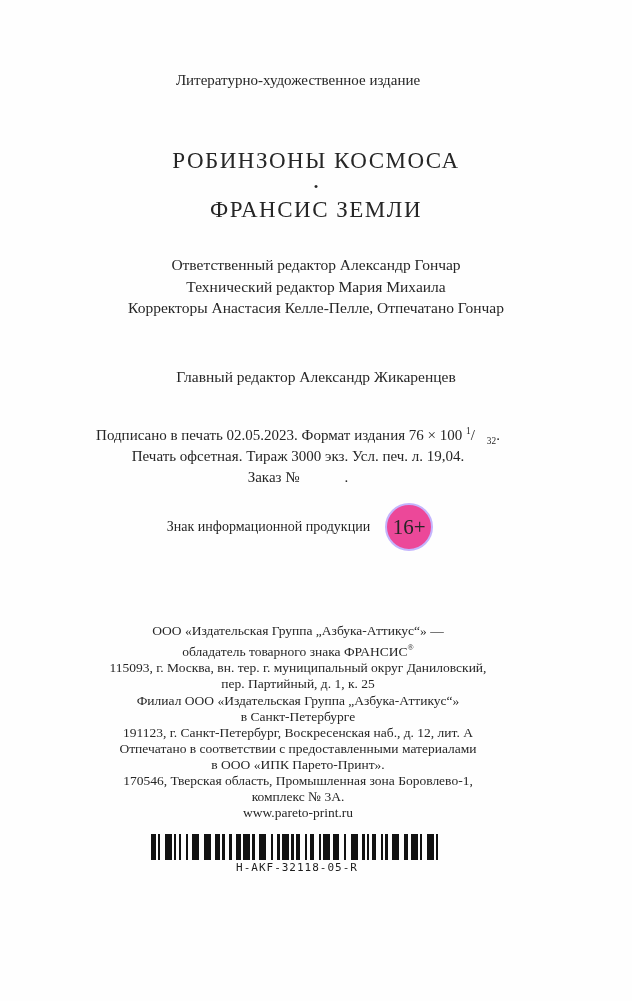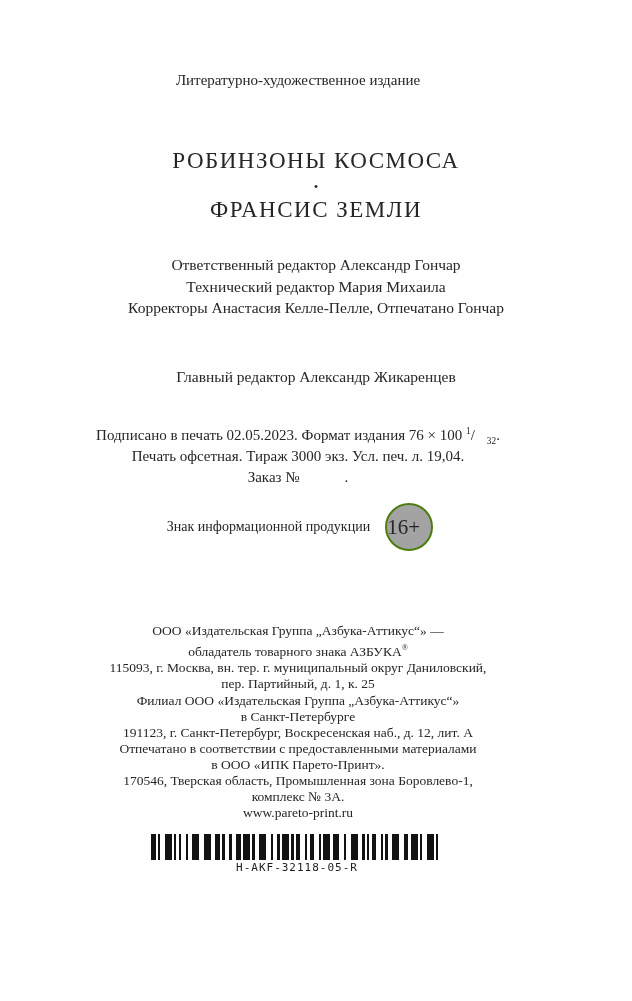--- a/index.html
+++ b/index.html
@@ -20,23 +20,23 @@
   .staff{top:254px; font-size:15.5px; line-height:21.7px;}
   .chief{top:368px; font-size:15.5px;}
   .printinfo{top:425px; font-size:15px; line-height:21px;}
   .order{white-space:pre;}
   sup{font-size:0.62em; line-height:0;}
   sub{font-size:0.62em; line-height:0;margin-left:12px;}
   .reg{font-size:0.6em; vertical-align:super;}
   .age-row{top:503px; display:flex; justify-content:center; align-items:center; transform:translateX(-16px);}
   .age-caption{font-size:14px; line-height:20px; text-align:left;}
   .age-badge{
-    width:48px; height:48px; margin-left:15px; border:2px solid #4d7c0f;
-    border-radius:50%; display:flex; align-items:center; 
-    font-size:21px; box-sizing:border-box; background:#a3a3a3;
+    width:48px; height:48px; margin-left:15px; border:2px solid #c4b5fd;
+    border-radius:50%; display:flex; align-items:center; justify-content:center;
+    font-size:21px; box-sizing:border-box; background:#ec4899;
   }
   .smallblock{font-size:13.5px;}
   .publisher{top:623px; line-height:16.5px;}
   .branch{top:693px; line-height:16px;}
   .printer{top:741px; line-height:16px;}
   .barcode-wrap{top:834px; display:flex; flex-direction:column; align-items:center; transform:translateX(-19px);}
   .bars{display:flex; align-items:stretch; height:26px;}
   .bars div{height:100%;}
   .bar{background:#121212;}
   .gap{background:transparent;}
@@ -74,21 +74,21 @@
     <div class="age-caption">
       <div>Знак информационной продукции</div>
     </div>
     <div class="age-badge">
       <span>16+</span>
     </div>
   </div>
 
   <div class="abs smallblock publisher shift">
     <div>ООО «Издательская Группа „Азбука-Аттикус“» —</div>
-    <div><span>обладатель товарного знака АЗБУКА</span><span class="reg">®</span></div>
+    <div><span>обладатель товарного знака ФРАНСИС</span><span class="reg">®</span></div>
     <div>115093, г. Москва, вн. тер. г. муниципальный округ Даниловский,</div>
     <div>пер. Партийный, д. 1, к. 25</div>
   </div>
 
   <div class="abs smallblock branch shift">
     <div>Филиал ООО «Издательская Группа „Азбука-Аттикус“»</div>
     <div>в Санкт-Петербурге</div>
     <div>191123, г. Санкт-Петербург, Воскресенская наб., д. 12, лит. А</div>
   </div>
 

